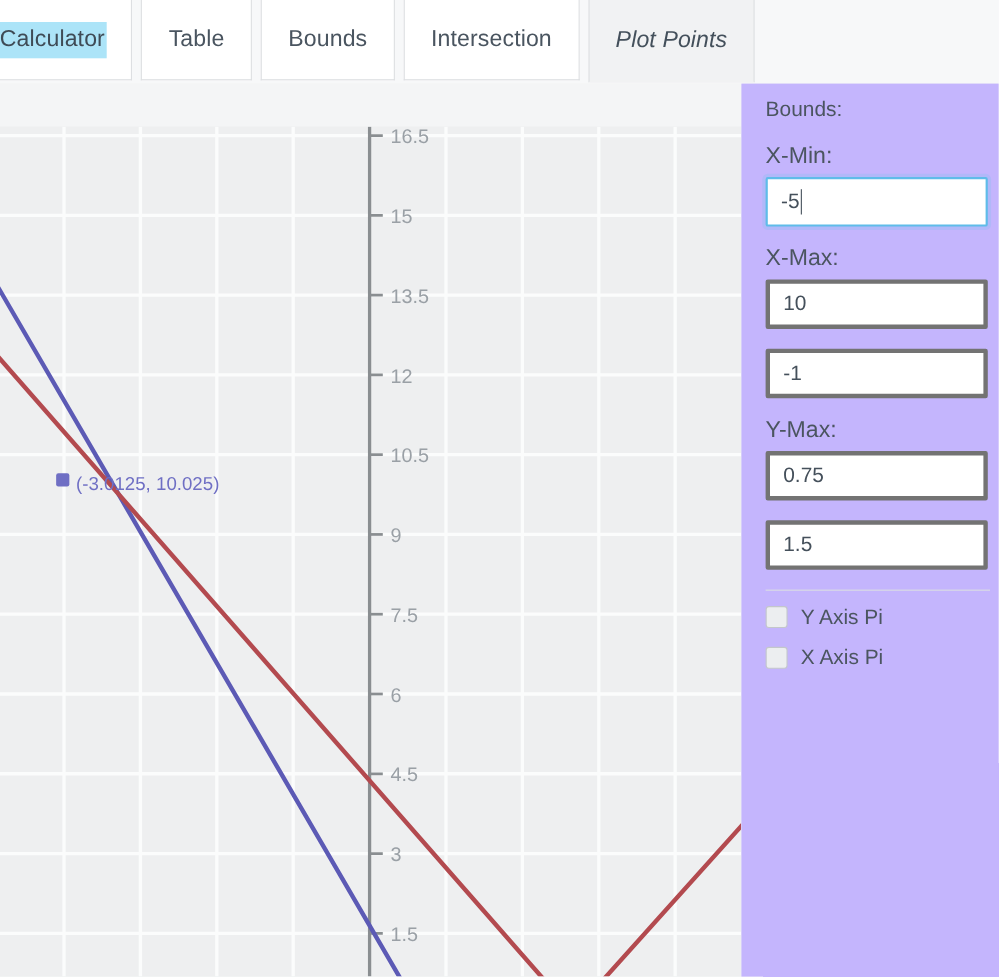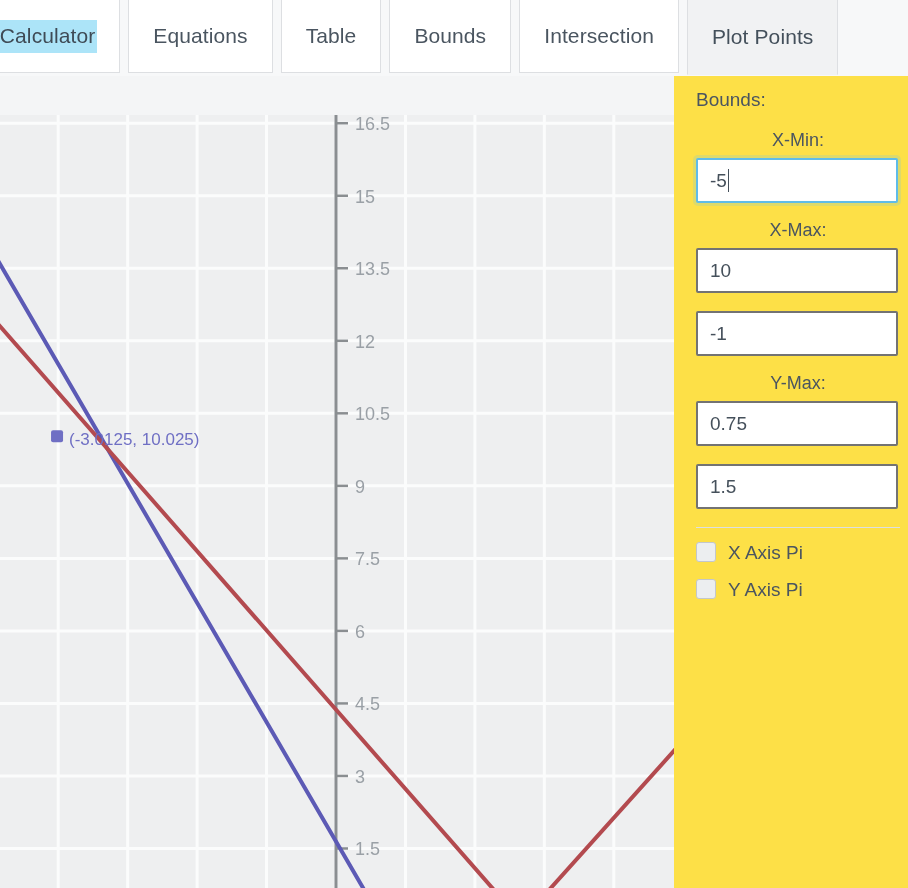--- a/index.html
+++ b/index.html
@@ -60,20 +60,21 @@
   .tab.first .tab-label {
     background: #ace4f8;
     color: #3f4b56;
     padding: 4px 2px 5px 2px;
   }
   .tab.active {
     background: #f1f2f3;
     border-bottom-color: #f1f2f3;
     height: 75px;
     color: #44505b;
+    font-style: italic;
   }
 
   
   #content {
     position: absolute;
     left: 0; top: 76px;
     width: 908px; height: 812px;
     background: #f4f5f6;
   }
 
@@ -92,54 +93,53 @@
     background: #eeeff0;
     overflow: hidden;
   }
   #plotsvg { display: block; }
 
   
   #sidebar {
     position: absolute;
     left: 674px; top: 0;
     width: 234px; height: 812px;
-    background: #fde047;
+    background: #c4b5fd;
     padding: 0;
   }
   .side-inner {
     position: absolute;
     left: 22px; top: 14px;
     width: 204px;
   }
   .side-heading {
     font-size: 19px;
     color: #4b5560;
     margin: 0 0 22px 0;
     line-height: 1;
   }
   .field-label {
-    font-size: 18px;
+    font-size: 21px;
     color: #4b5560;
     margin: 0 0 9px 0;
     line-height: 1;
-    text-align: center;
   }
   .caret {
     display: inline-block;
     width: 1px;
     height: 23px;
     background: #45505b;
     vertical-align: -5px;
     margin-left: 1px;
   }
   .field-faux {
     width: 202px;
     height: 45px;
     background: #ffffff;
-    border: 2px solid #737373;
+    border: 4px solid #737373;
     border-radius: 2px;
     font-size: 19px;
     color: #45505b;
     display: flex;
     align-items: center;
     padding: 0 12px;
     margin: 0 0 18px 0;
   }
   .field-faux.focused {
     border: 2px solid #5fbce9;
@@ -173,23 +173,20 @@
 </style>
 </head>
 <body>
 
 <div id="app">
 
   <div id="tabbar">
     <div id="tabstrip">
         <div class="tab first">
           <span class="tab-label">phing Calculator</span>
-        </div>
-        <div class="tab">
-          <span class="tab-label">Equations</span>
         </div>
         <div class="tab">
           <span class="tab-label">Table</span>
         </div>
         <div class="tab">
           <span class="tab-label">Bounds</span>
         </div>
         <div class="tab">
           <span class="tab-label">Intersection</span>
         </div>
@@ -293,24 +290,24 @@
               <span>0.75</span>
             </div>
             <div class="field-faux">
               <span>1.5</span>
             </div>
           </div>
         <div class="divider"></div>
         <div id="checks">
             <div class="check-row">
               <span class="cbox"></span>
-              <span class="check-label">X Axis Pi</span>
+              <span class="check-label">Y Axis Pi</span>
             </div>
             <div class="check-row">
               <span class="cbox"></span>
-              <span class="check-label">Y Axis Pi</span>
+              <span class="check-label">X Axis Pi</span>
             </div>
           </div>
       </div>
     </div>
 
   </div>
 </div>
 
 </body></html>

